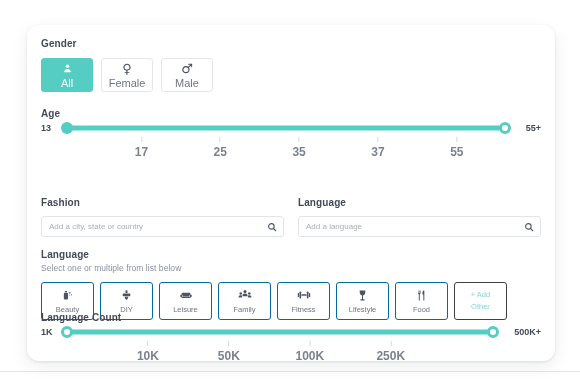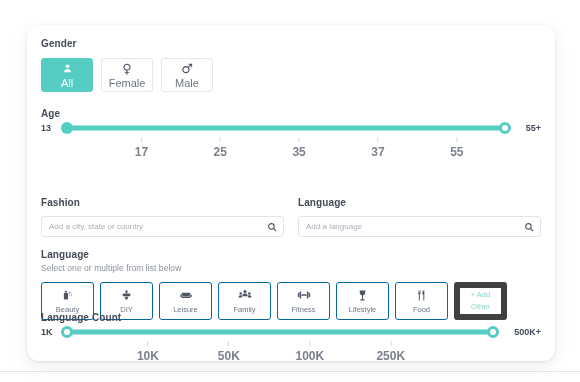--- a/index.html
+++ b/index.html
@@ -104,21 +104,21 @@
   .chips { display: flex; gap: 6px; margin-top: 9px; }
   .chip {
     width: 53px; height: 38px;
     border: 1px solid #0369a1; border-radius: 3px; background: #fff;
     display: flex; flex-direction: column; align-items: center; justify-content: center;
     gap: 3px; cursor: pointer;
   }
   .chip .c-ico { height: 14px; display: flex; align-items: center; justify-content: center; color: #4d5564; }
   .chip .c-lab { font-size: 7.5px; color: #6e7683; }
   .chip.add {
-    border: 6px solid #404040; background: #fff;
+    border: 1px solid #404040; background: #fff;
     justify-content: center; gap: 1px;
   }
   .chip.add .c-lab { color: #86d3cd; line-height: 1.35; font-size: 7.5px; }
 
   .mono-icon { display: block; }
 </style>
 </head>
 <body>
 
 <div id="page">

